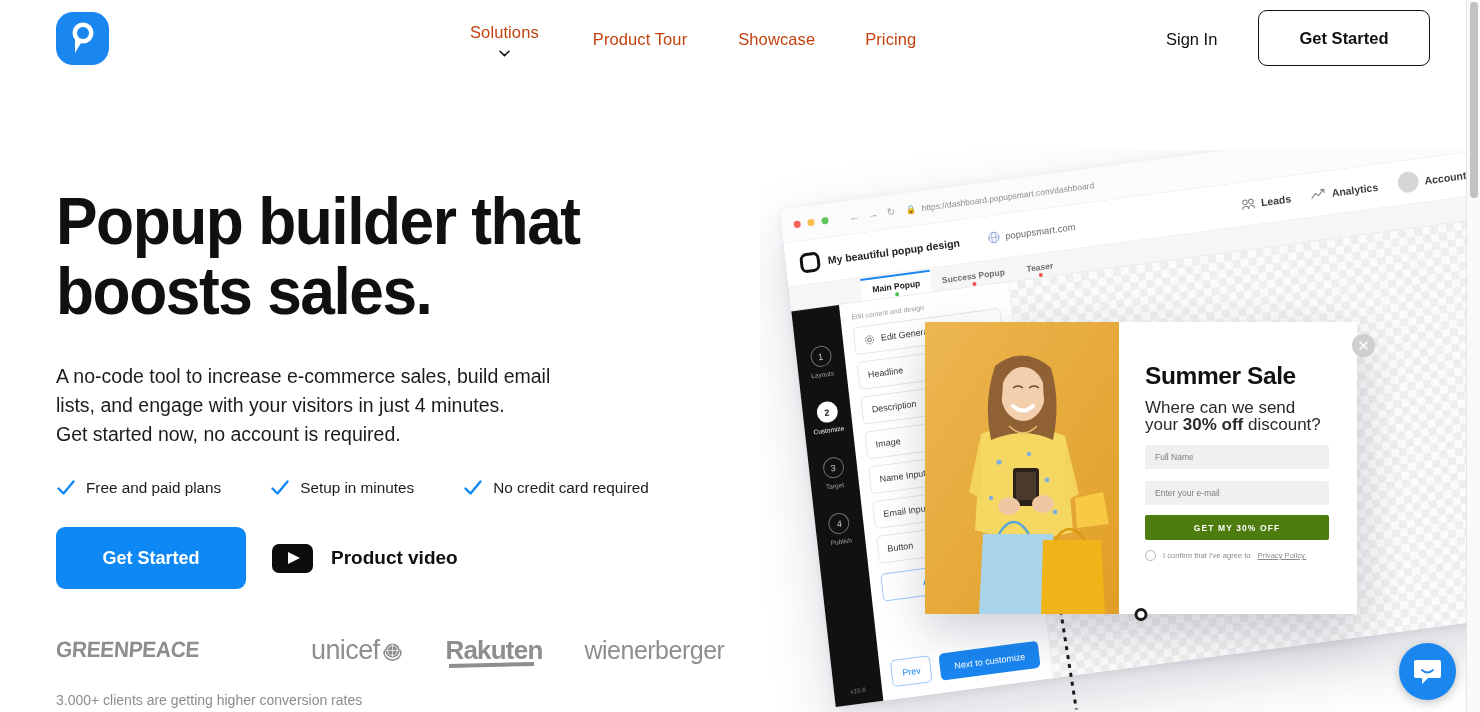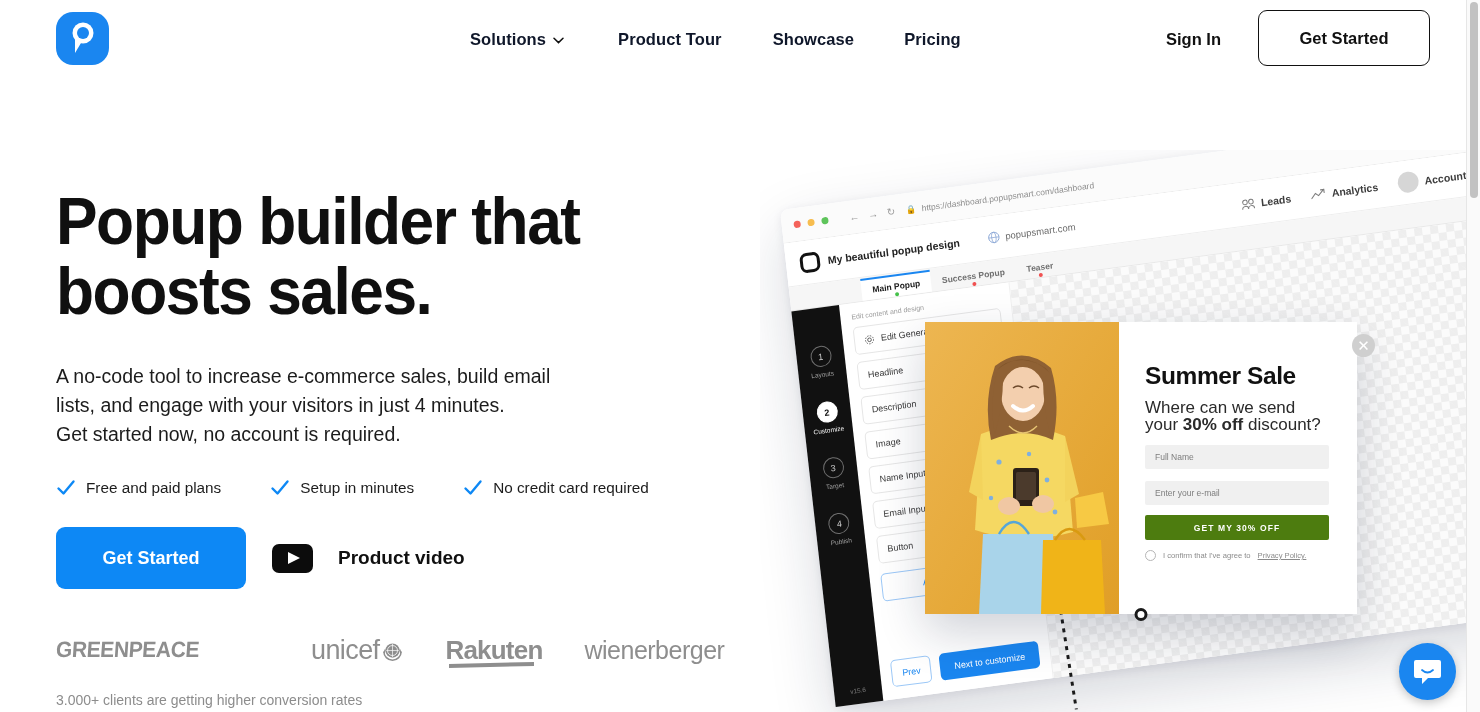--- a/index.html
+++ b/index.html
@@ -27,36 +27,37 @@
   }
   .logo-glyph {
     position: absolute; left: 13px; top: 9px;
     width: 27px; height: 35px;
   }
   .nav {
     position: absolute; left: 470px; top: 0;
     height: 78px; display: flex; align-items: center; gap: 0;
   }
   .nav a {
-    font-size: 16.5px; font-weight: bold; color: #0f172a;
+    font-size: 16.5px; font-weight: normal; color: #c2410c;
     text-decoration: none; letter-spacing: .1px;
     white-space: nowrap;
+    flex-direction: column;
   }
   .nav-item { display: flex; align-items: center; gap: 7px; }
   .nav-gap-1 { width: 54px; }
   .nav-gap-2 { width: 51px; }
   .nav-gap-3 { width: 50px; }
   .chev {
     width: 11px; height: 7px; display: inline-block;
     position: relative; top: 1px;
   }
   .signin {
     position: absolute; left: 1166px; top: 0; height: 78px;
     display: flex; align-items: center;
-    font-size: 16.5px; font-weight: bold; color: #101010;
+    font-size: 16.5px; font-weight: normal; color: #101010;
     text-decoration: none;
   }
   .get-started-outline {
     position: absolute; left: 1258px; top: 10px;
     width: 172px; height: 56px;
     border: 1.4px solid #111; border-radius: 9px;
     background: #fff;
     font-family: "Liberation Sans", sans-serif;
     font-size: 16.5px; font-weight: bold; color: #101010;
     cursor: pointer;
@@ -86,21 +87,21 @@
 
   .cta-row { margin-top: 29px; display: flex; align-items: center; }
   .btn-primary {
     width: 190px; height: 62px;
     background: #0d88f5; color: #fff;
     border: none; border-radius: 9px;
     font-family: "Liberation Sans", sans-serif;
     font-size: 18px; font-weight: bold; cursor: pointer;
   }
   .video-link {
-    margin-left: 26px; display: flex; align-items: center; gap: 25px;
+    margin-left: 26px; display: flex; align-items: center; gap: 18px;
     text-decoration: none; cursor: pointer; text-align: right;
   }
   .yt-icon {
     width: 41px; height: 29px; background: #0c0c0c;
     border-radius: 7px; position: relative; flex: none;
   }
   .yt-icon::after {
     content: ""; position: absolute; left: 16px; top: 8px;
     border-left: 12px solid #fff;
     border-top: 6.5px solid transparent;

